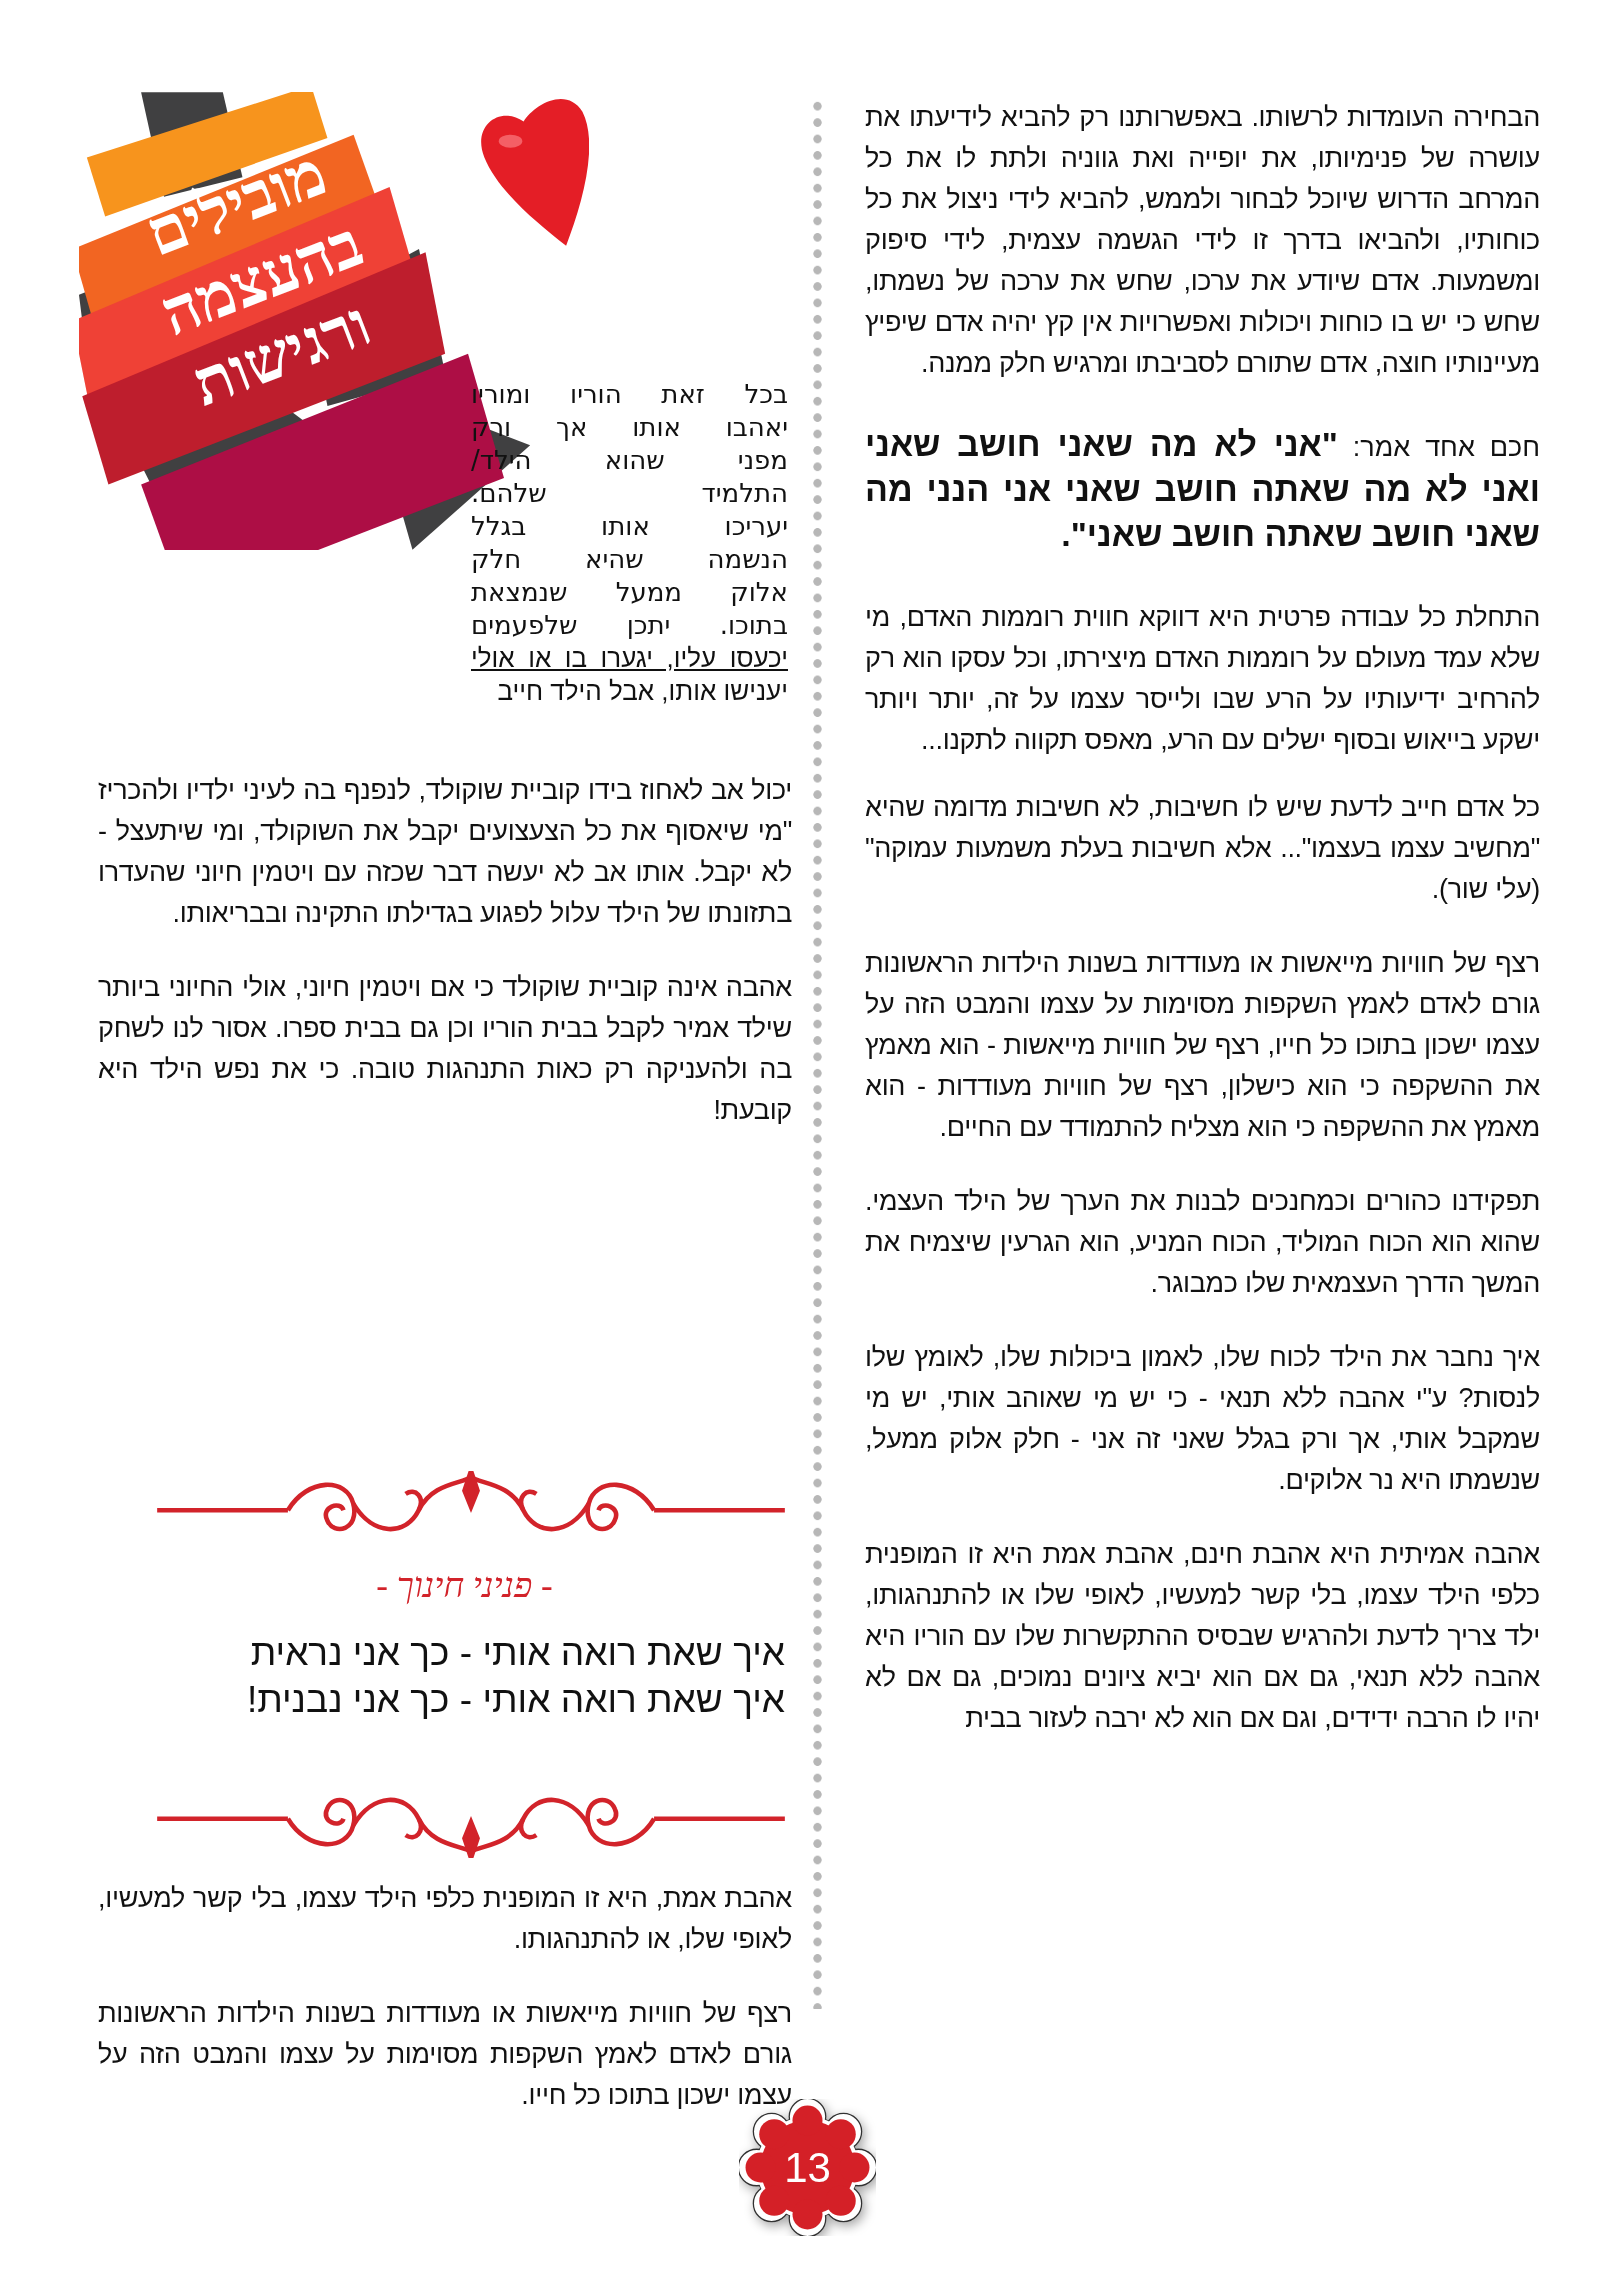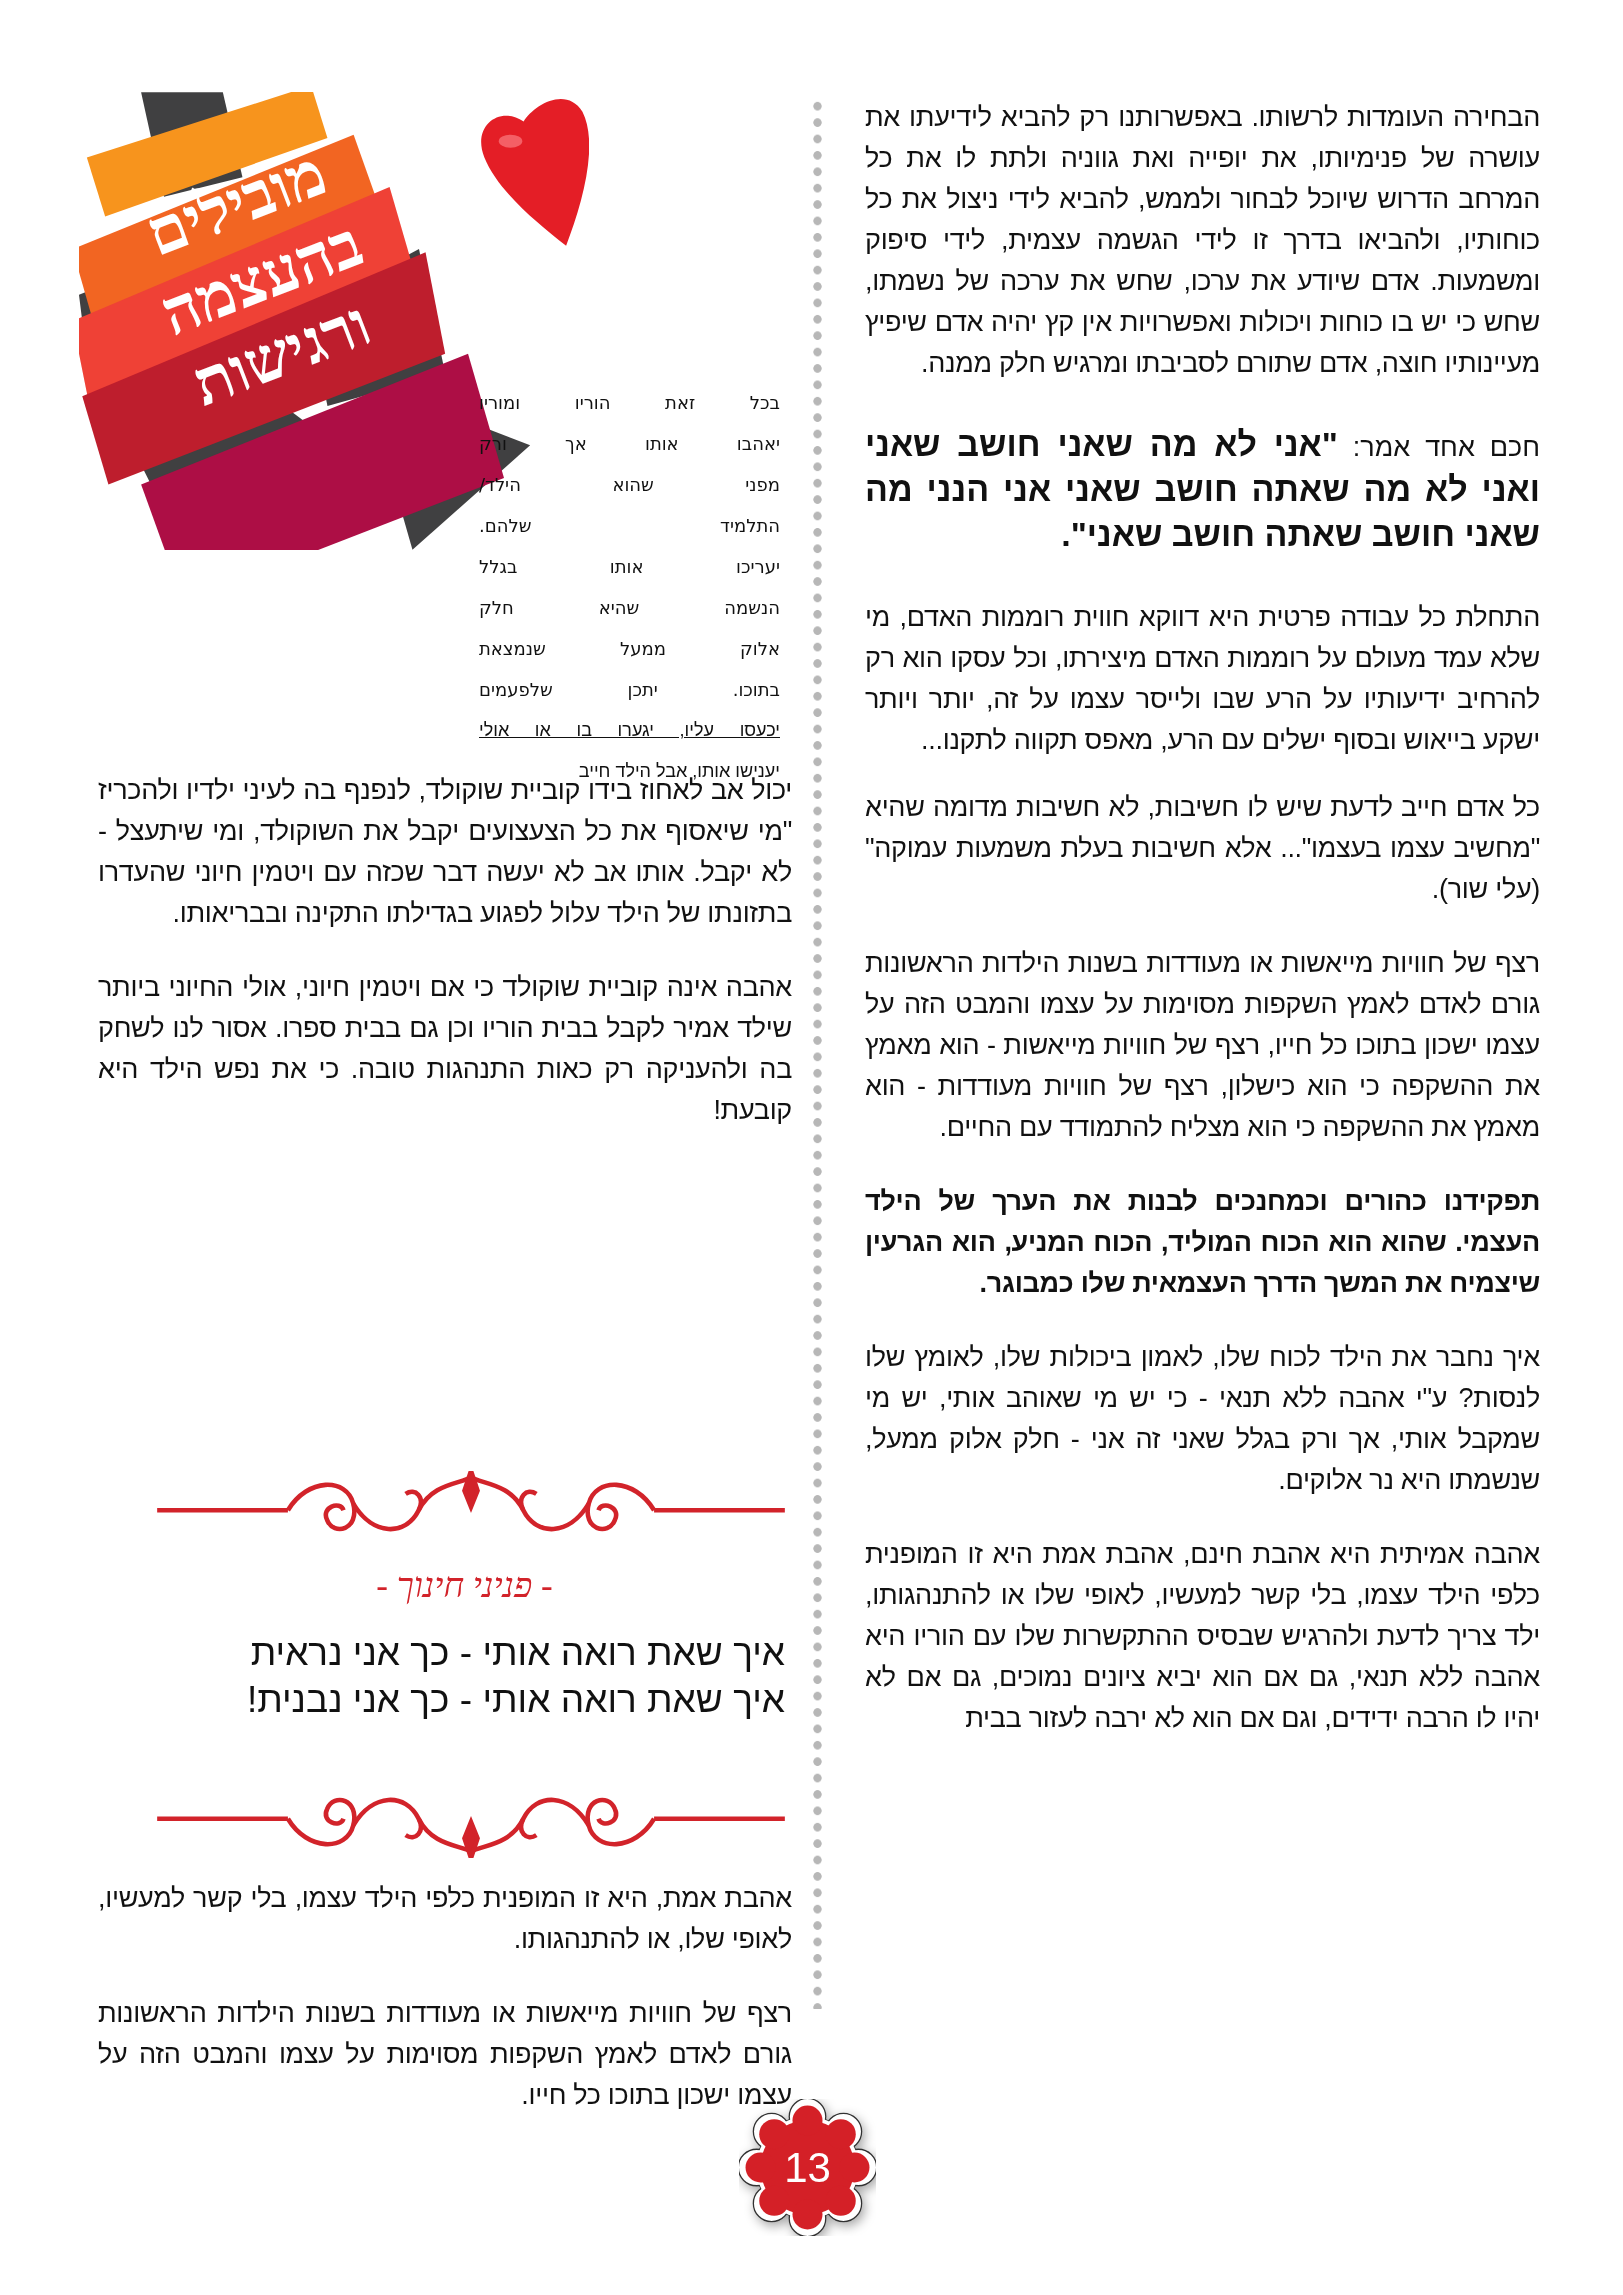--- a/index.html
+++ b/index.html
@@ -11,21 +11,21 @@
   .quote{font-size:27px;line-height:41px;margin:0 0 27.5px 0;}
   .quote .lead{font-weight:normal;}
   .quote .q{font-weight:bold;font-size:34px;line-height:43px;}
   .divider{position:absolute;left:813px;top:98px;width:9.2px;height:1911px;
     background-image:radial-gradient(circle, #b7b7b7 3.9px, transparent 4.6px);
     background-size:9.2px 16.4px;background-repeat:repeat-y;}
   
   .banner{position:absolute;left:79px;top:92px;width:510px;height:458px;}
   .ribbon{position:absolute;display:flex;align-items:center;justify-content:center;color:#fff;font-weight:bold;font-family:"DejaVu Serif",serif;white-space:nowrap;}
   .intro-wrap{position:absolute;left:471px;top:378px;width:317px;}
-  .intro-wrap p{margin:8px;font-family:"DejaVu Sans",sans-serif;font-size:18px;line-height:33px;text-align:justify;text-align-last:justify;}
+  .intro-wrap p{margin:0;font-family:"DejaVu Sans",sans-serif;font-size:26px;line-height:33px;text-align:justify;text-align-last:justify;}
   .intro-wrap p.last{text-align-last:right;}
   .left-main{position:absolute;left:98px;top:770px;width:694px;}
   .ornament{position:absolute;left:157px;width:628px;height:85px;}
   .poem{position:absolute;left:144px;width:641px;text-align:center;direction:rtl;}
   .poem .sig{color:#d2232a;font-family:Liberation Serif, serif;font-style:italic;font-size:35px;line-height:46px;}
   .poem .addr{font-size:37px;line-height:52px;text-align:right;padding-right:118px;}
   .poem .line{font-size:37px;line-height:47px;text-align:right;}
   .pagenum{position:absolute;left:739px;top:2099px;width:137px;height:137px;}
   .pagenum span{position:absolute;inset:0;display:flex;align-items:center;justify-content:center;color:#fff;font-size:42px;font-family:"Liberation Sans",sans-serif;}
 </style>
@@ -115,21 +115,21 @@
   <div class="divider"></div>
 
   <div class="col col-right">
     <p class="para">הבחירה העומדות לרשותו. באפשרותנו רק להביא לידיעתו את עושרה של פנימיותו, את יופייה ואת גווניה ולתת לו את כל המרחב הדרוש שיוכל לבחור ולממש, להביא לידי ניצול את כל כוחותיו, ולהביאו בדרך זו לידי הגשמה עצמית, לידי סיפוק ומשמעות. אדם שיודע את ערכו, שחש את ערכה של נשמתו, שחש כי יש בו כוחות ויכולות ואפשרויות אין קץ יהיה אדם שיפיץ מעיינותיו חוצה, אדם שתורם לסביבתו ומרגיש חלק ממנה.</p>
     <p class="quote" style="margin-top:39px;">
       <span class="lead">חכם אחד אמר: </span><span class="q">"אני לא מה שאני חושב שאני ואני לא מה שאתה חושב שאני אני הנני מה שאני חושב שאתה חושב שאני".</span>
     </p>
     <p class="para" style="margin-top:39px;">התחלת כל עבודה פרטית היא דווקא חווית רוממות האדם, מי שלא עמד מעולם על רוממות האדם מיצירתו, וכל עסקו הוא רק להרחיב ידיעותיו על הרע שבו ולייסר עצמו על זה, יותר ויותר ישקע בייאוש ובסוף ישלים עם הרע, מאפס תקווה לתקנו...</p>
     <p class="para" style="margin-top:22px;">כל אדם חייב לדעת שיש לו חשיבות, לא חשיבות מדומה שהיא "מחשיב עצמו בעצמו"... אלא חשיבות בעלת משמעות עמוקה" (עלי שור).</p>
     <p class="para" style="margin-top:33px;">רצף של חוויות מייאשות או מעודדות בשנות הילדות הראשונות גורם לאדם לאמץ השקפות מסוימות על עצמו והמבט הזה על עצמו ישכון בתוכו כל חייו, רצף של חוויות מייאשות - הוא מאמץ את ההשקפה כי הוא כישלון, רצף של חוויות מעודדות - הוא מאמץ את ההשקפה כי הוא מצליח להתמודד עם החיים.</p>
-    <p class="para" style="margin-top:33px;font-weight:bold;">תפקידנו כהורים וכמחנכים לבנות את הערך של הילד העצמי. שהוא הוא הכוח המוליד, הכוח המניע, הוא הגרעין שיצמיח את המשך הדרך העצמאית שלו כמבוגר.</p>
+    <p class="para" style="margin-top:33px;">תפקידנו כהורים וכמחנכים לבנות את הערך של הילד העצמי. שהוא הוא הכוח המוליד, הכוח המניע, הוא הגרעין שיצמיח את המשך הדרך העצמאית שלו כמבוגר.</p>
     <p class="para" style="margin-top:33px;">איך נחבר את הילד לכוח שלו, לאמון ביכולות שלו, לאומץ שלו לנסות? ע"י אהבה ללא תנאי - כי יש מי שאוהב אותי, יש מי שמקבל אותי, אך ורק בגלל שאני זה אני - חלק אלוק ממעל, שנשמתו היא נר אלוקים.</p>
     <p class="para" style="margin-top:33px;">אהבה אמיתית היא אהבת חינם, אהבת אמת היא זו המופנית כלפי הילד עצמו, בלי קשר למעשיו, לאופי שלו או להתנהגותו, ילד צריך לדעת ולהרגיש שבסיס ההתקשרות שלו עם הוריו היא אהבה ללא תנאי, גם אם הוא יביא ציונים נמוכים, גם אם לא יהיו לו הרבה ידידים, וגם אם הוא לא ירבה לעזור בבית</p>
   </div>
 
   <div class="pagenum">
     <svg width="137" height="137" viewBox="0 0 210 210">
       <defs>
         <filter id="sh" x="-20%" y="-20%" width="140%" height="140%">
             <feDropShadow dx="4" dy="6" stdDeviation="8" flood-color="#000" flood-opacity="0.35"></feDropShadow>
           </filter>

